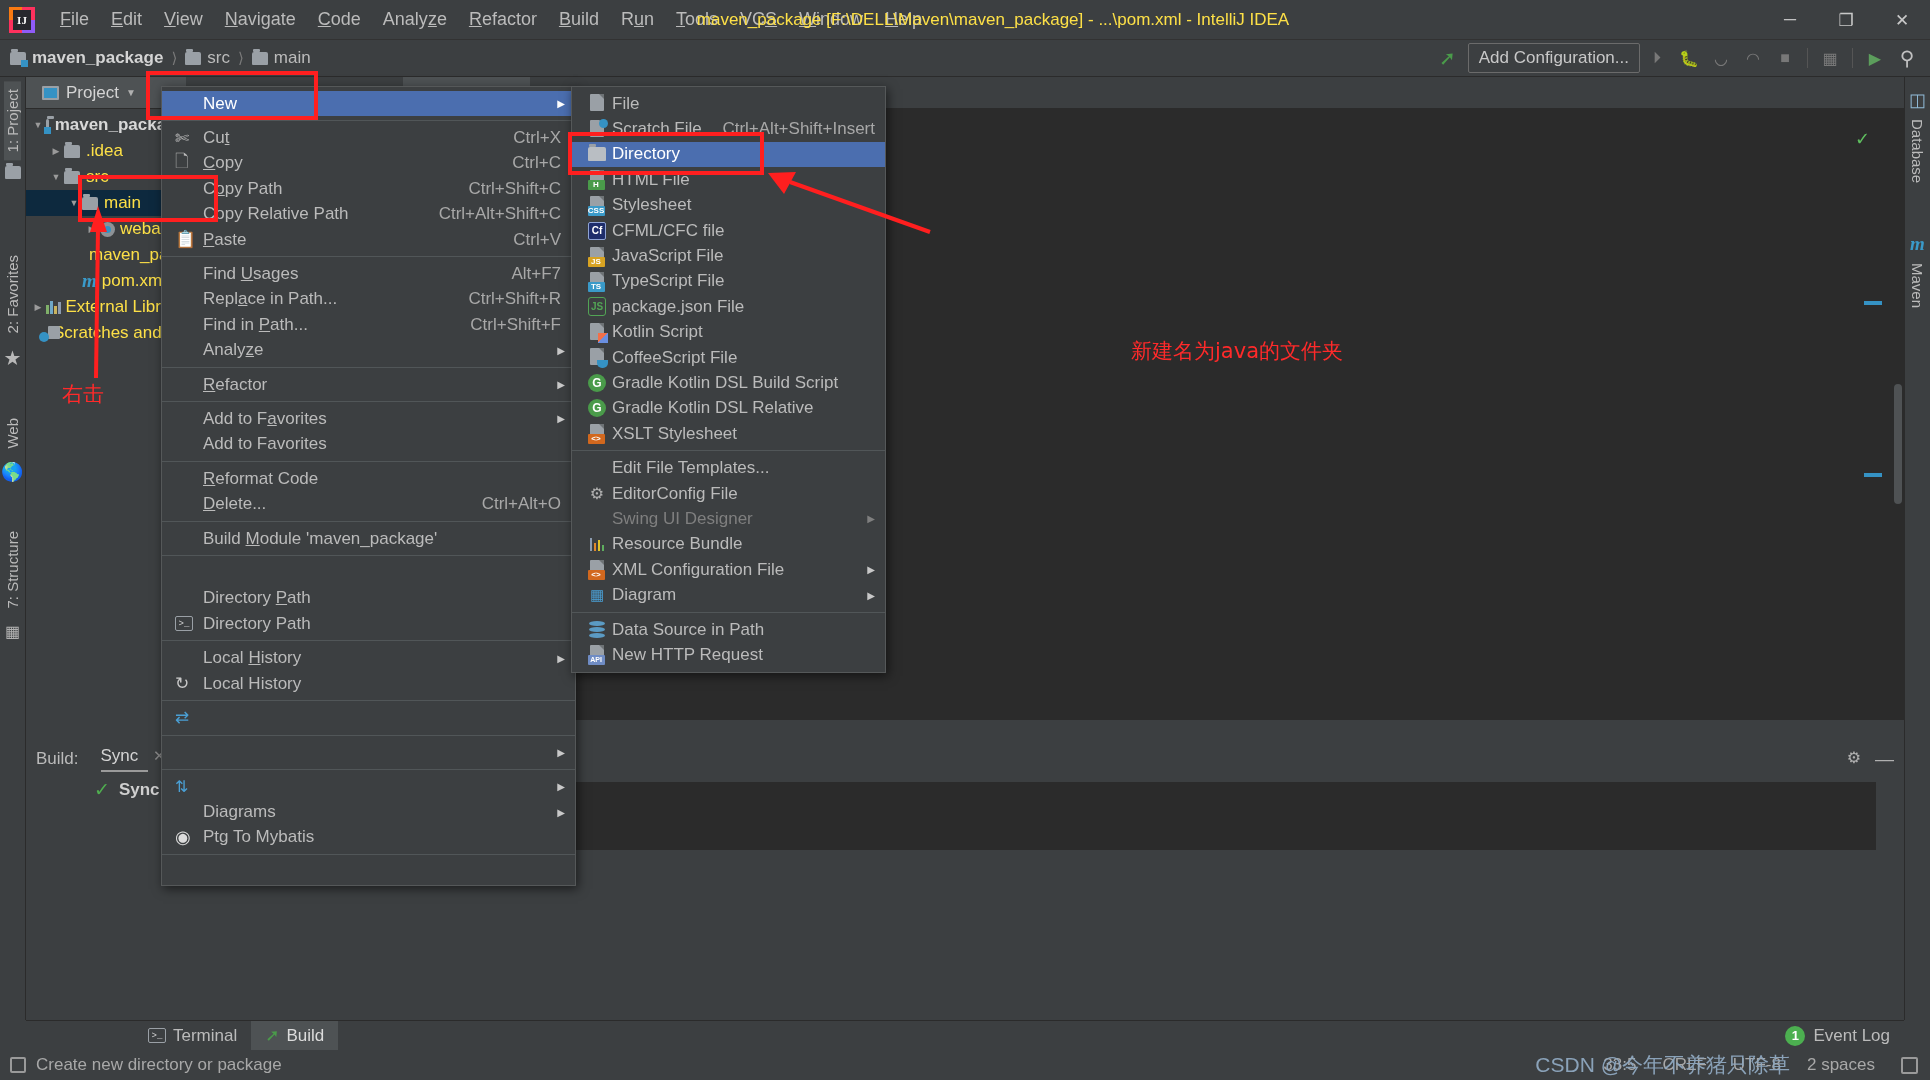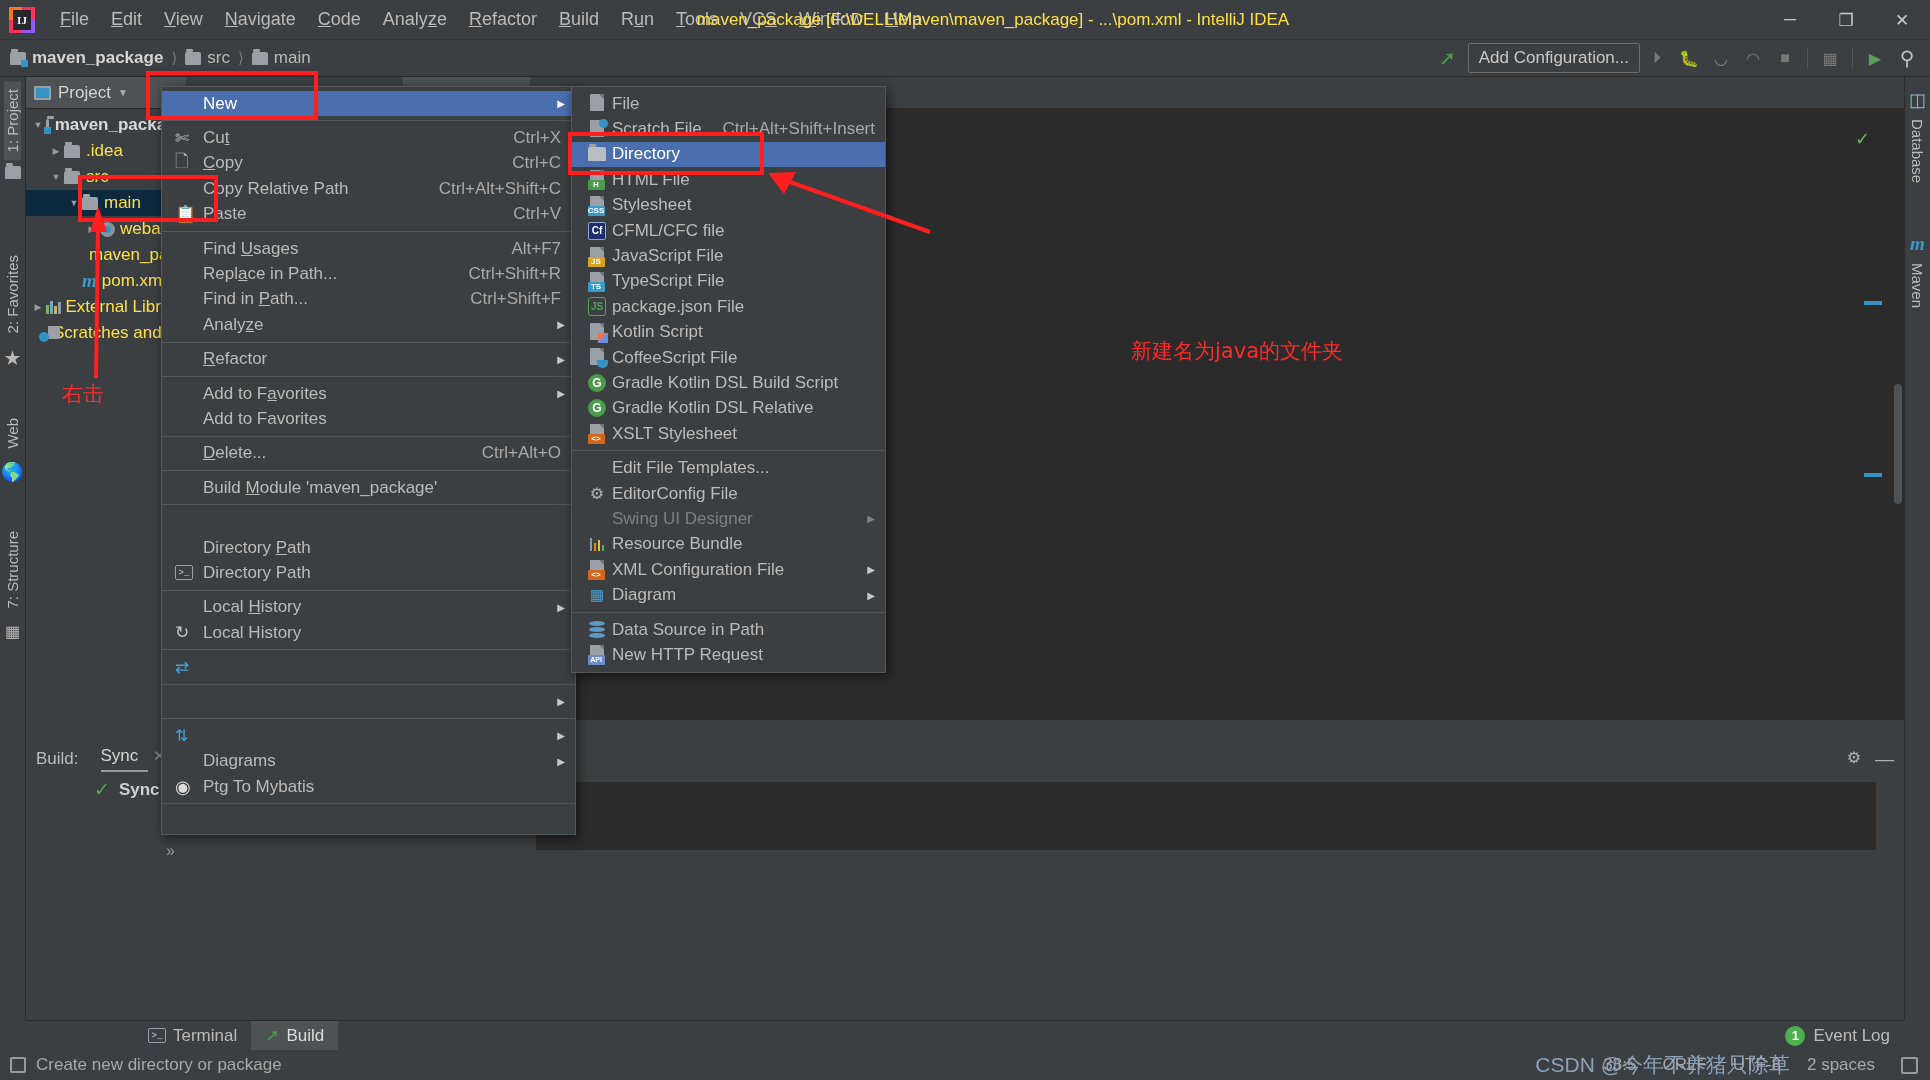--- a/index.html
+++ b/index.html
@@ -94,21 +94,21 @@
   }
   .vtab.active { background:#4e5254; }
   .strip-item { display:flex; flex-direction:column; align-items:center; }
 
   
   .projpanel {
     position:absolute; left:26px; top:77px; width:160px; height:643px;
     background:#3c3f41;
   }
   .projhdr {
-    height:32px; background:#4e5254; display:flex; align-items:center; padding-left:8px;
+    height:32px; background:#4e5254; display:flex; align-items:center; padding-left:16px;
     border-bottom:1px solid #2b2b2b;
   }
   .projhdr .ic {
     width:17px;height:14px;border:2px solid #9aa0a6;background:#3592c4;margin-right:7px;border-radius:1px;
   }
   .projhdr .lbl { font-size:17px; color:#d4d4d4; }
   .projhdr .chev { margin-left:7px; color:#b0b0b0; font-size:10px; }
   .tree { padding-top:3px; font-size:17px; }
   .tnode { display:flex; align-items:center; height:26px; white-space:nowrap; }
   .tnode.selected { background:#0d293e; }
@@ -539,20 +539,25 @@
       <span class="mtxt">Cu<span class="u">t</span></span>
       <span class="mkey">Ctrl+X</span>
     </div>
     <div class="mitem">
       <span class="mico">🗋</span>
       <span class="mtxt"><span class="u">C</span>opy</span>
       <span class="mkey">Ctrl+C</span>
     </div>
     <div class="mitem">
       <span class="mico"></span>
+      <span class="mtxt">C<span class="u">o</span>py Path</span>
+      <span class="mkey">Ctrl+Shift+C</span>
+    </div>
+    <div class="mitem">
+      <span class="mico"></span>
       <span class="mtxt">Copy Relative Path</span>
       <span class="mkey">Ctrl+Alt+Shift+C</span>
     </div>
     <div class="mitem">
       <span class="mico">📋</span>
       <span class="mtxt"><span class="u">P</span>aste</span>
       <span class="mkey">Ctrl+V</span>
     </div>
     <div class="msep"></div>
 
@@ -590,20 +595,25 @@
       <span class="mtxt">Add to F<span class="u">a</span>vorites</span>
       <span class="sub">▶</span>
     </div>
     <div class="mitem">
       <span class="mico"></span>
       <span class="mtxt">Add to Favorites</span>
       <span class="mkey"></span>
     </div>
     <div class="msep"></div>
 
+    <div class="mitem">
+      <span class="mico"></span>
+      <span class="mtxt"><span class="u">R</span>eformat Code</span>
+      <span class="mkey"></span>
+    </div>
     <div class="mitem">
       <span class="mico"></span>
       <span class="mtxt"><span class="u">D</span>elete...</span>
       <span class="mkey">Ctrl+Alt+O</span>
     </div>
     <div class="msep"></div>
 
     <div class="mitem">
       <span class="mico"></span>
       <span class="mtxt">Build <span class="u">M</span>odule 'maven_package'</span>

